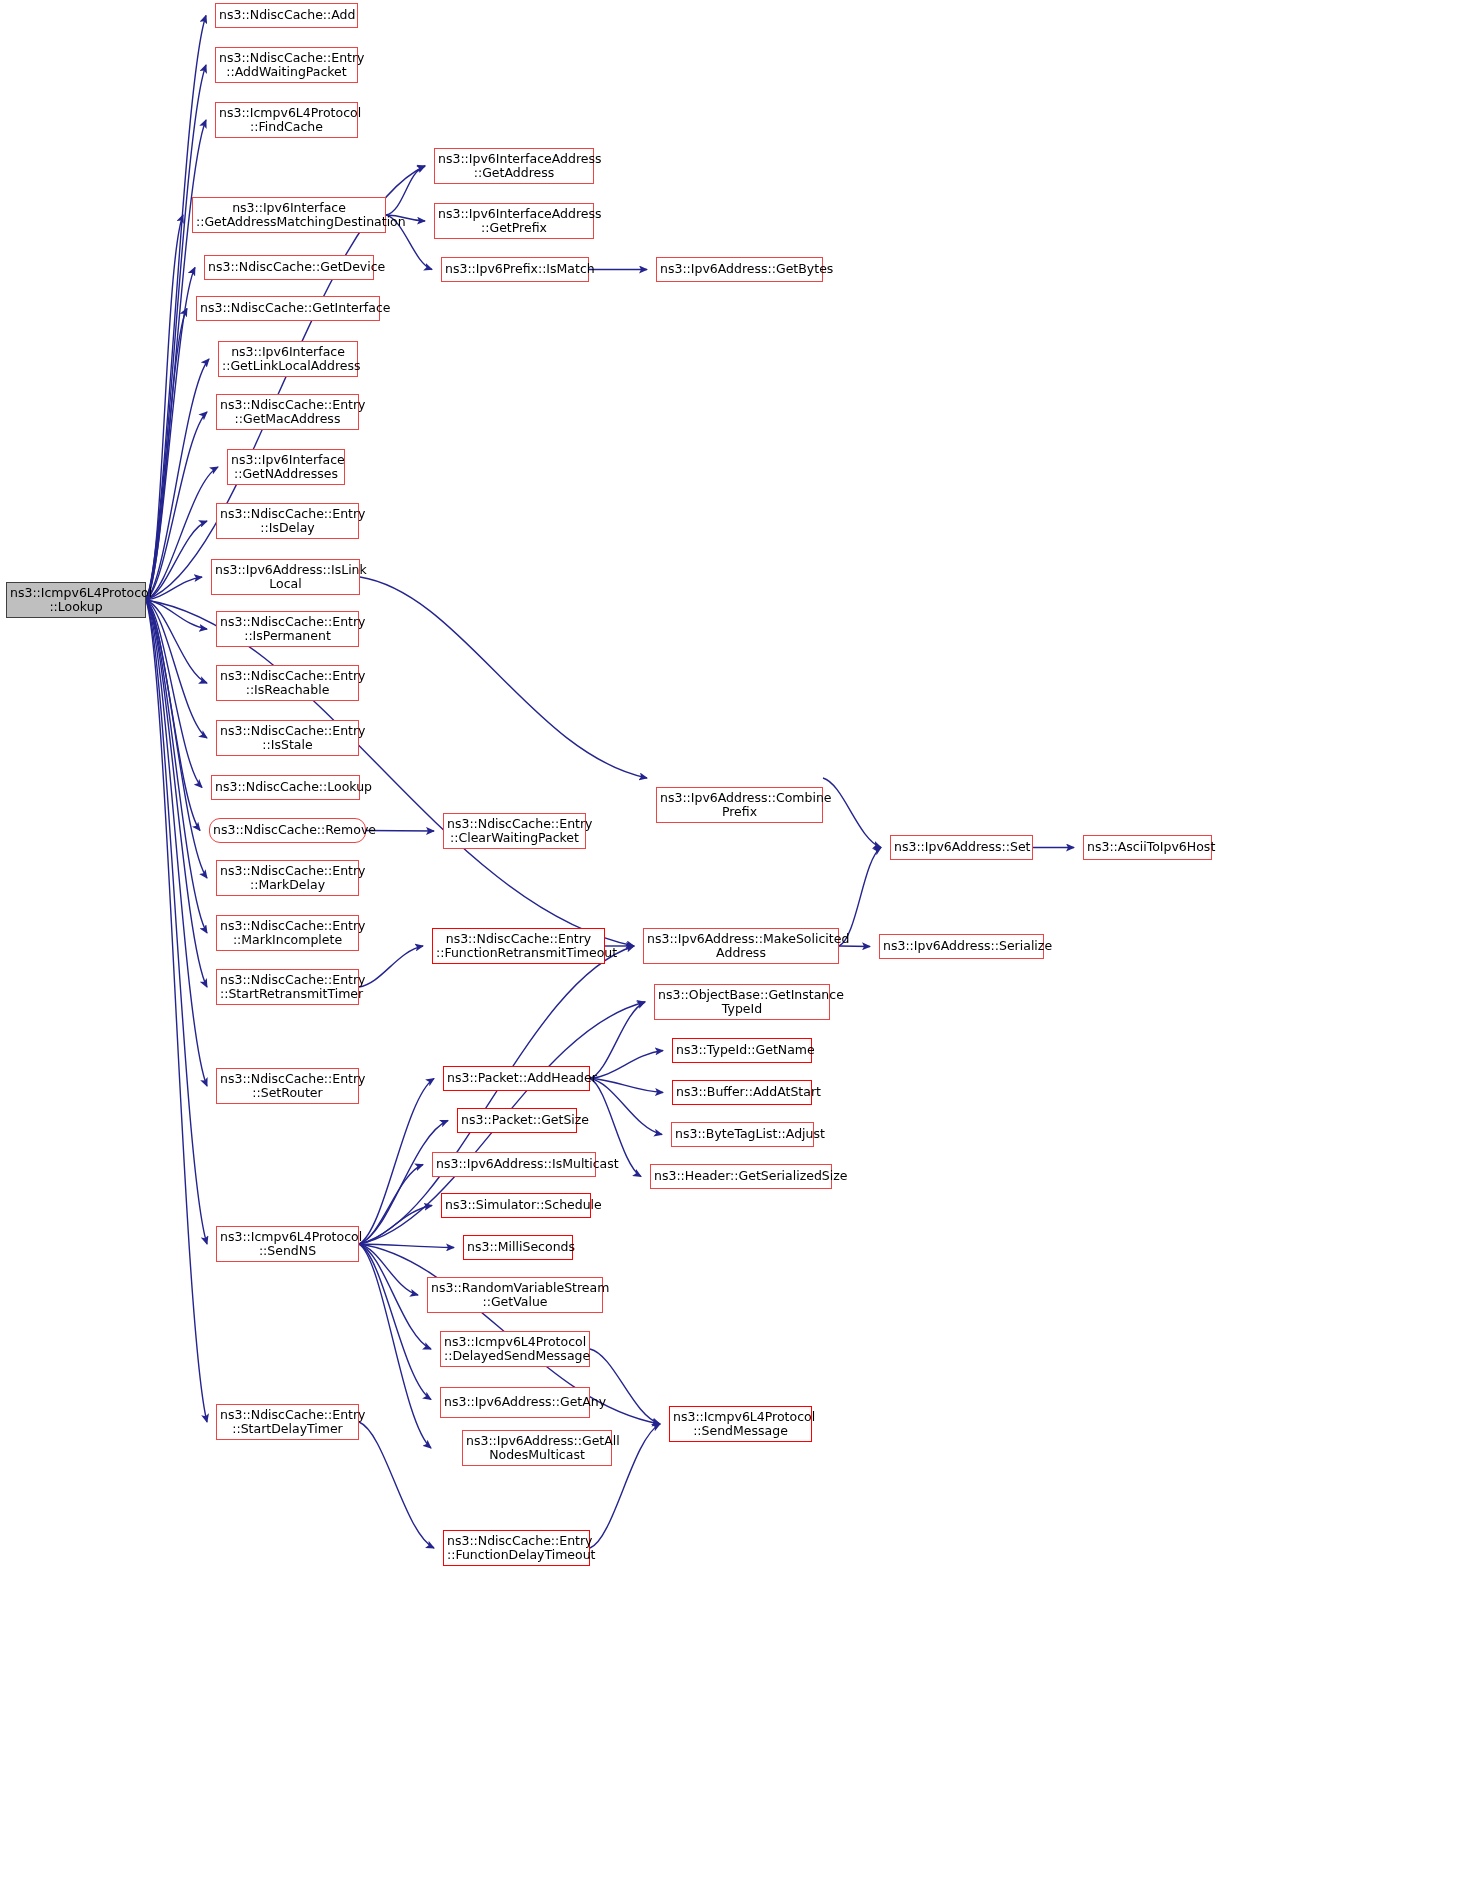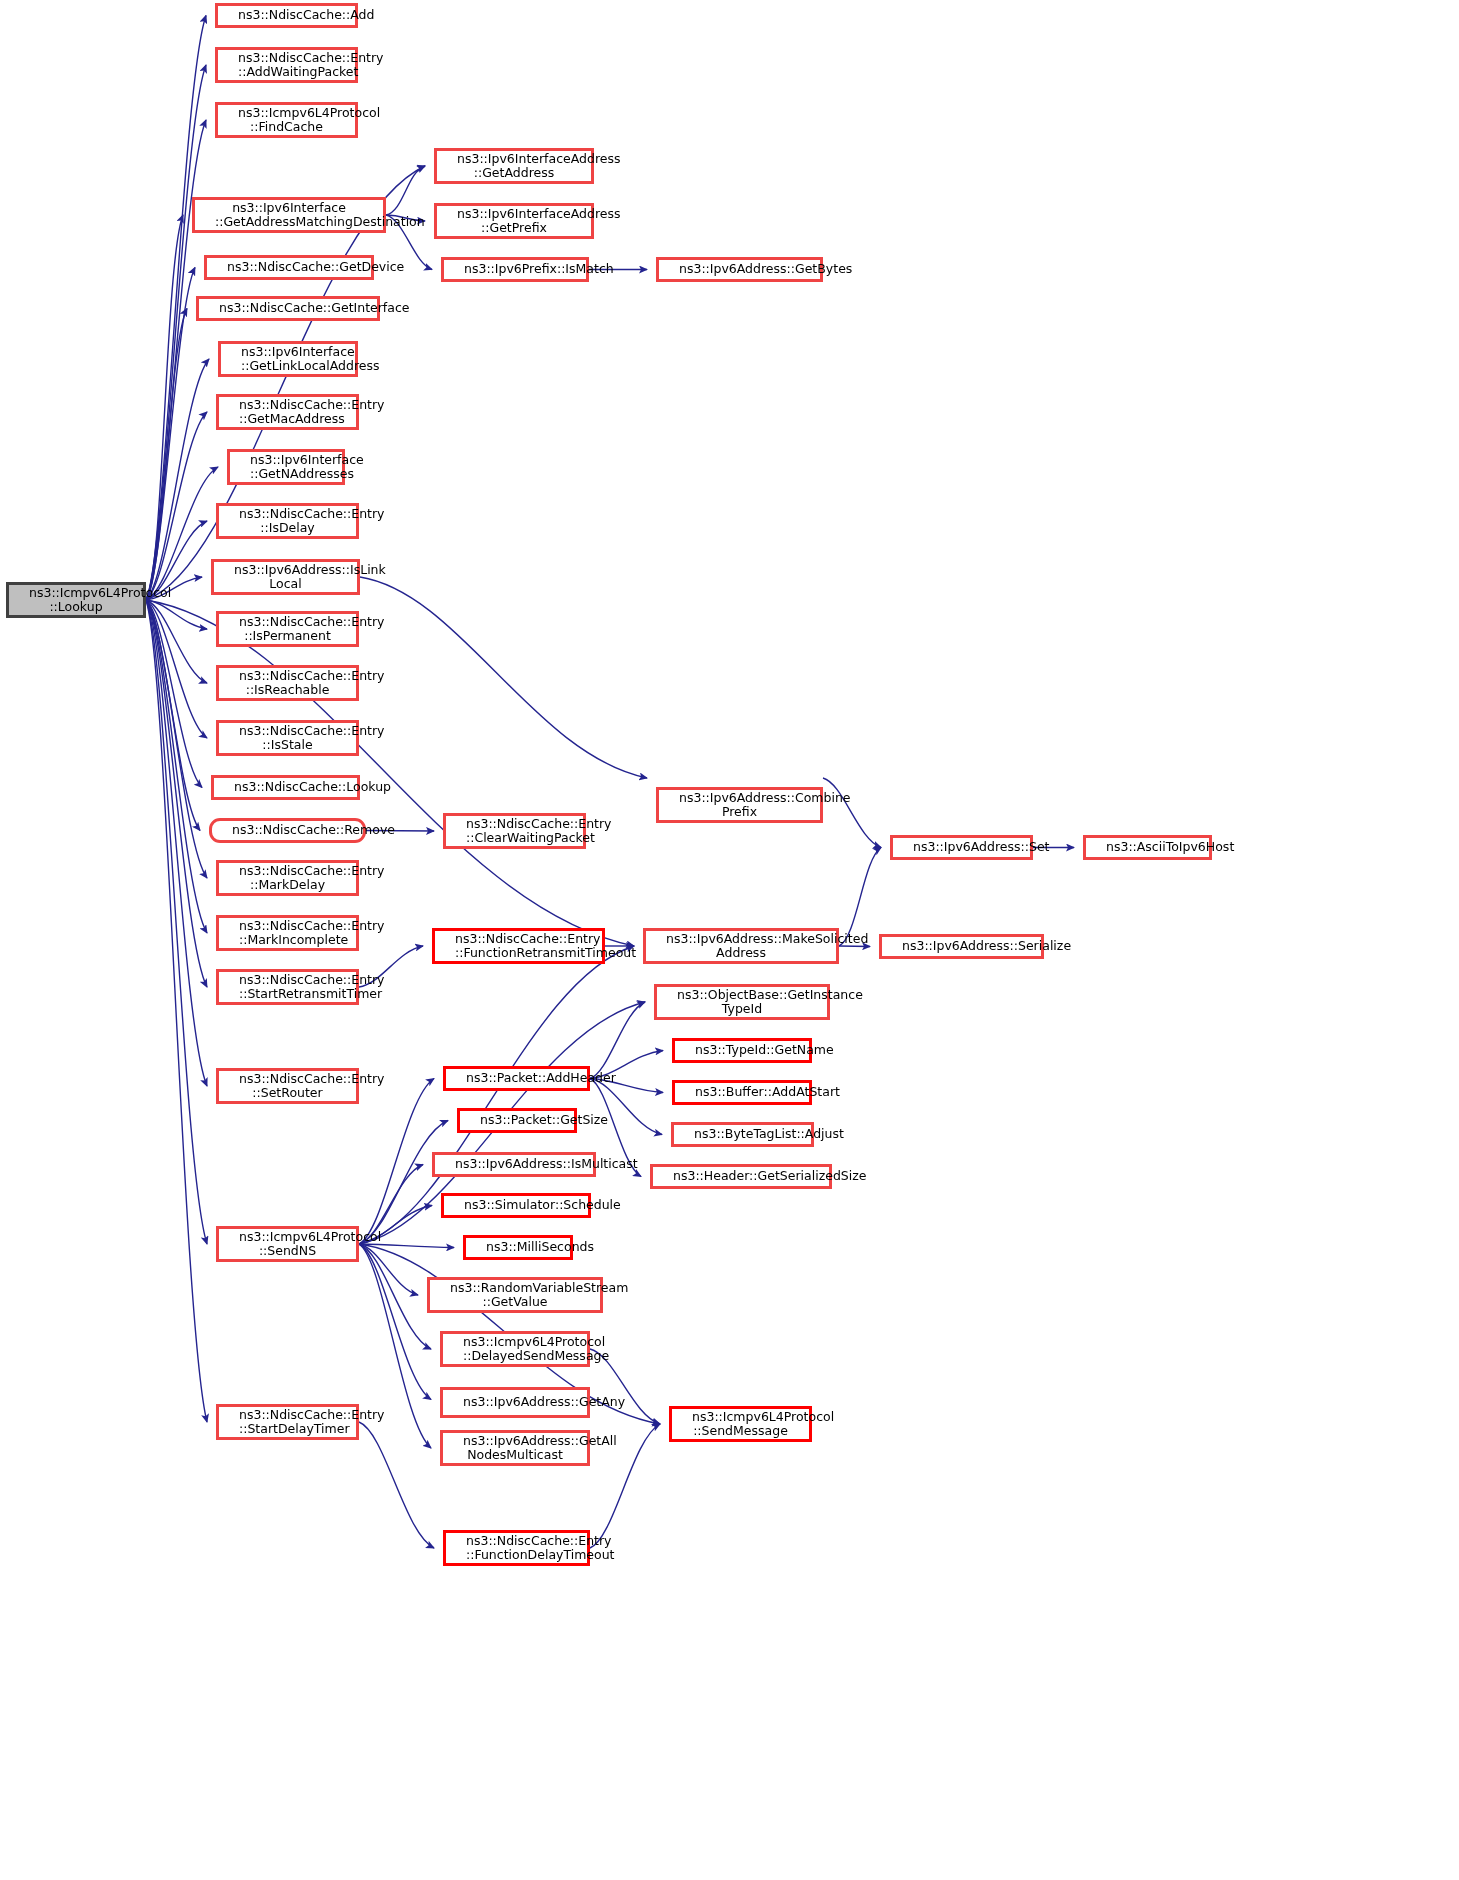--- a/index.html
+++ b/index.html
@@ -24,27 +24,27 @@
     pointer-events: none;
   }
   .node {
     position: absolute;
     box-sizing: border-box;
     display: flex;
     align-items: center;
     justify-content: center;
     text-align: center;
     background: #ffffff;
-    border: 3px solid #ef4444;
+    border: 1px solid #ef4444;
     color: #000000;
     font-size: 12.5px;
     line-height: 14.5px;
     letter-spacing: 0px;
     white-space: pre-line;
-    padding: 0 20px;
+    padding: 0 3px;
     cursor: pointer;
   }
   .node.red {
     border-color: #ff0000;
   }
   .node.root {
     background: #bfbfbf;
     border-color: #404040;
   }
   .node span {
@@ -189,20 +189,20 @@
       <div class="node red" style="left: 457px; top: 1108px; width: 120px; height: 25px;"><span>ns3::Packet::GetSize</span></div>
       <div class="node" style="left: 650px; top: 1164px; width: 182px; height: 25px;"><span>ns3::Header::GetSerializedSize</span></div>
       <div class="node" style="left: 432px; top: 1152px; width: 164px; height: 25px;"><span>ns3::Ipv6Address::IsMulticast</span></div>
       <div class="node red" style="left: 441px; top: 1193px; width: 150px; height: 25px;"><span>ns3::Simulator::Schedule</span></div>
       <div class="node red" style="left: 463px; top: 1235px; width: 110px; height: 25px;"><span>ns3::MilliSeconds</span></div>
       <div class="node" style="left: 427px; top: 1277px; width: 176px; height: 36px;"><span>ns3::RandomVariableStream
 ::GetValue</span></div>
       <div class="node" style="left: 440px; top: 1331px; width: 150px; height: 36px;"><span>ns3::Icmpv6L4Protocol
 ::DelayedSendMessage</span></div>
       <div class="node" style="left: 440px; top: 1387px; width: 150px; height: 31px;"><span>ns3::Ipv6Address::GetAny</span></div>
-      <div class="node" style="left: 440px; top: 1430px; width: 150px; height: 36px;"><span>ns3::Ipv6Address::GetAll
+      <div class="node" style="left: 462px; top: 1430px; width: 150px; height: 36px;"><span>ns3::Ipv6Address::GetAll
 NodesMulticast</span></div>
       <div class="node red" style="left: 669px; top: 1406px; width: 143px; height: 36px;"><span>ns3::Icmpv6L4Protocol
 ::SendMessage</span></div>
       <div class="node red" style="left: 443px; top: 1530px; width: 147px; height: 36px;"><span>ns3::NdiscCache::Entry
 ::FunctionDelayTimeout</span></div>
     </div>
 </div>
 
 </body></html>

